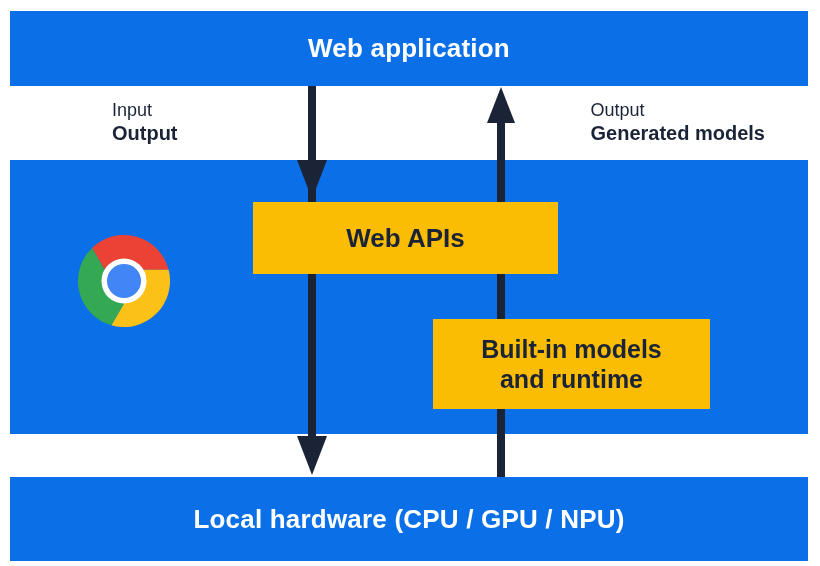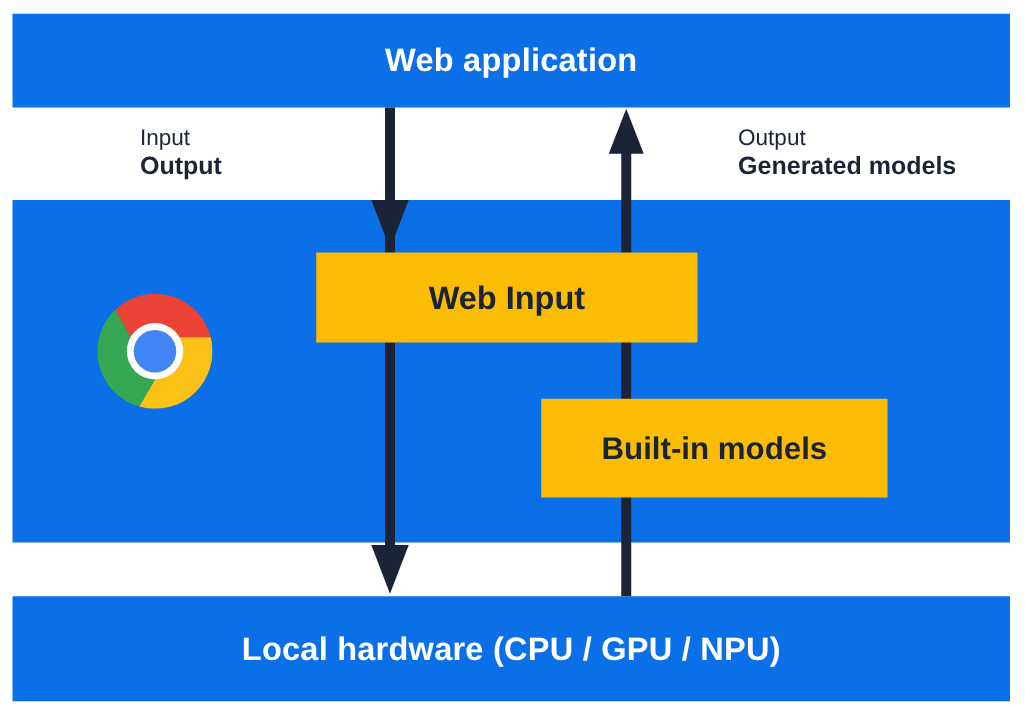--- a/index.html
+++ b/index.html
@@ -44,21 +44,21 @@
   .tri-down-1{left:297px;top:160px;}
   .tri-down-2{left:297px;top:436px;}
   .tri-up{left:487px;top:87px;border-left:14px solid transparent;
     border-right:14px solid transparent;border-bottom:36px solid var(--navy);}
   .ybox{
     position:absolute;background:var(--yellow);z-index:2;color:var(--navy);
     display:flex;flex-direction:column;align-items:center;justify-content:center;
     font-weight:700;text-align:center;
   }
   .webapis-box{left:253px;top:202px;width:305px;height:72px;font-size:26px;}
-  .builtin-box{left:433px;top:319px;width:277px;height:79px;font-size:25px;line-height:30px;}
+  .builtin-box{left:433px;top:319px;width:277px;height:90px;font-size:25px;line-height:30px;}
   .chrome-logo{position:absolute;left:78px;top:235px;width:92px;height:92px;z-index:2;}
   .browser-label{
     position:absolute;left:48px;top:341px;width:152px;text-align:center;z-index:2;
     color:var(--white);font-size:23px;font-weight:700;letter-spacing:.3px;
   }
 </style>
 </head>
 <body>
 
 <div class="canvas">
@@ -89,24 +89,25 @@
   <svg class="chrome-logo" viewBox="0 0 100 100" xmlns="http://www.w3.org/2000/svg" aria-hidden="true">
     <path fill="var(--chrome_red)" d="M15.3,14 A50,50 0 0 1 98.5,37.9 L71.2,37.8 L28.8,37.8 Z"></path>
     <path fill="var(--chrome_yellow)" d="M98.5,37.9 A50,50 0 0 1 36.2,98.1 L50,74.5 L71.2,37.8 Z"></path>
     <path fill="var(--chrome_green)" d="M36.2,98.1 A50,50 0 0 1 15.3,14 L28.8,37.8 L50,74.5 Z"></path>
     <circle cx="50" cy="50" r="24.5" fill="var(--white)"></circle>
     <circle cx="50" cy="50" r="18.5" fill="var(--chrome_blue)"></circle>
   </svg>
 
 
   <div class="ybox webapis-box">
-    <span>Web Input</span>
+    <span>Web APIs</span>
   </div>
 
   <div class="ybox builtin-box">
     <span>Built-in models</span>
+    <span>and runtime</span>
   </div>
 
   <div class="bar bottom-bar">
     <span class="bar-title">Local hardware (CPU / GPU / NPU)</span>
   </div>
 
 </div>
 
 </body></html>

